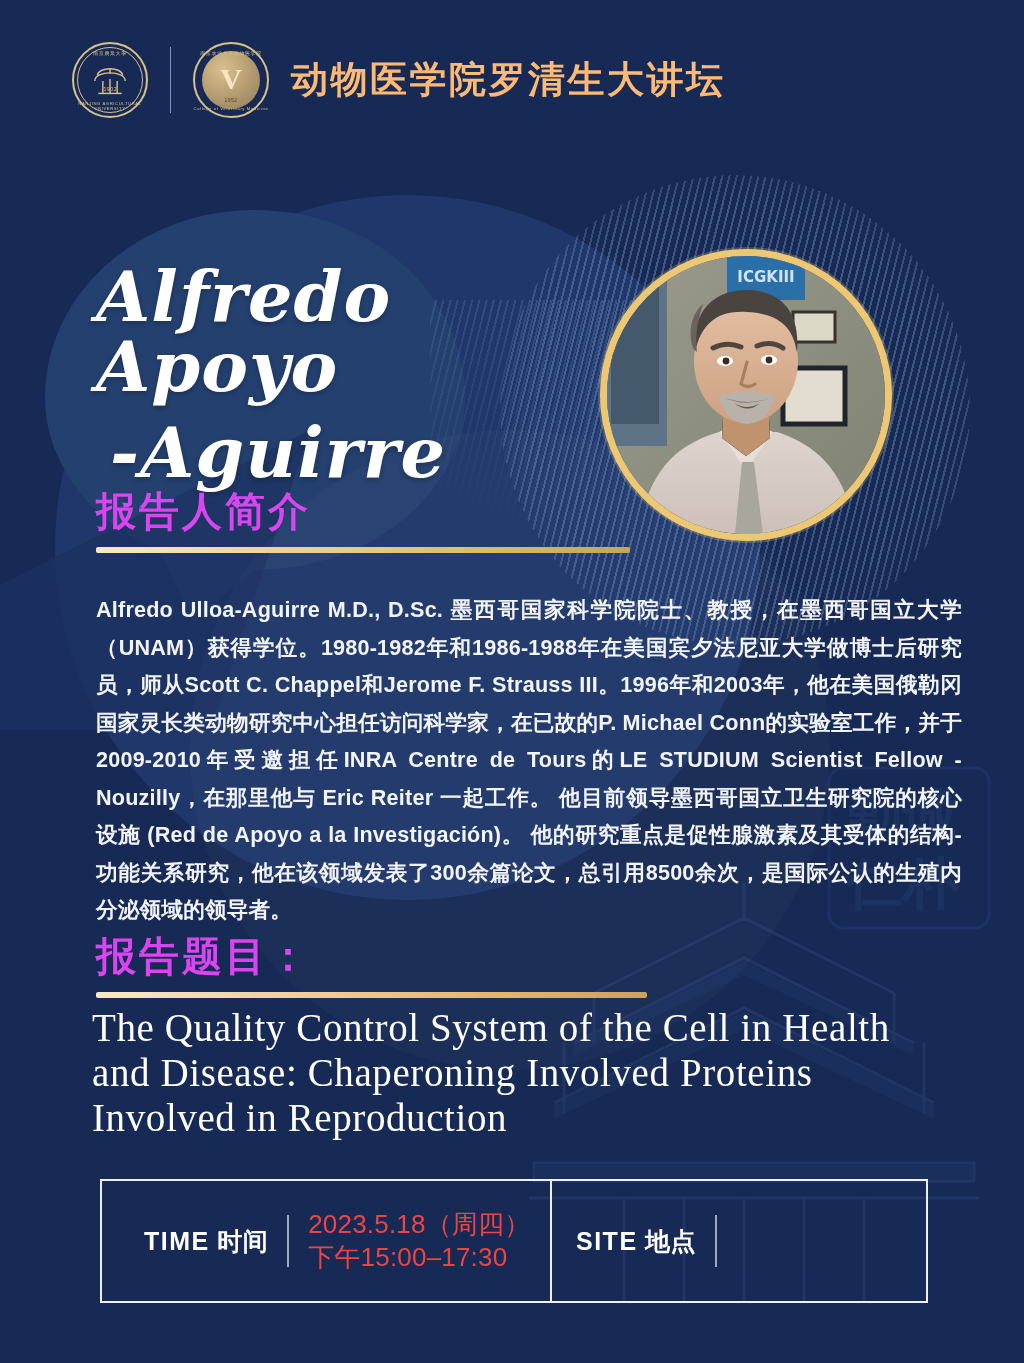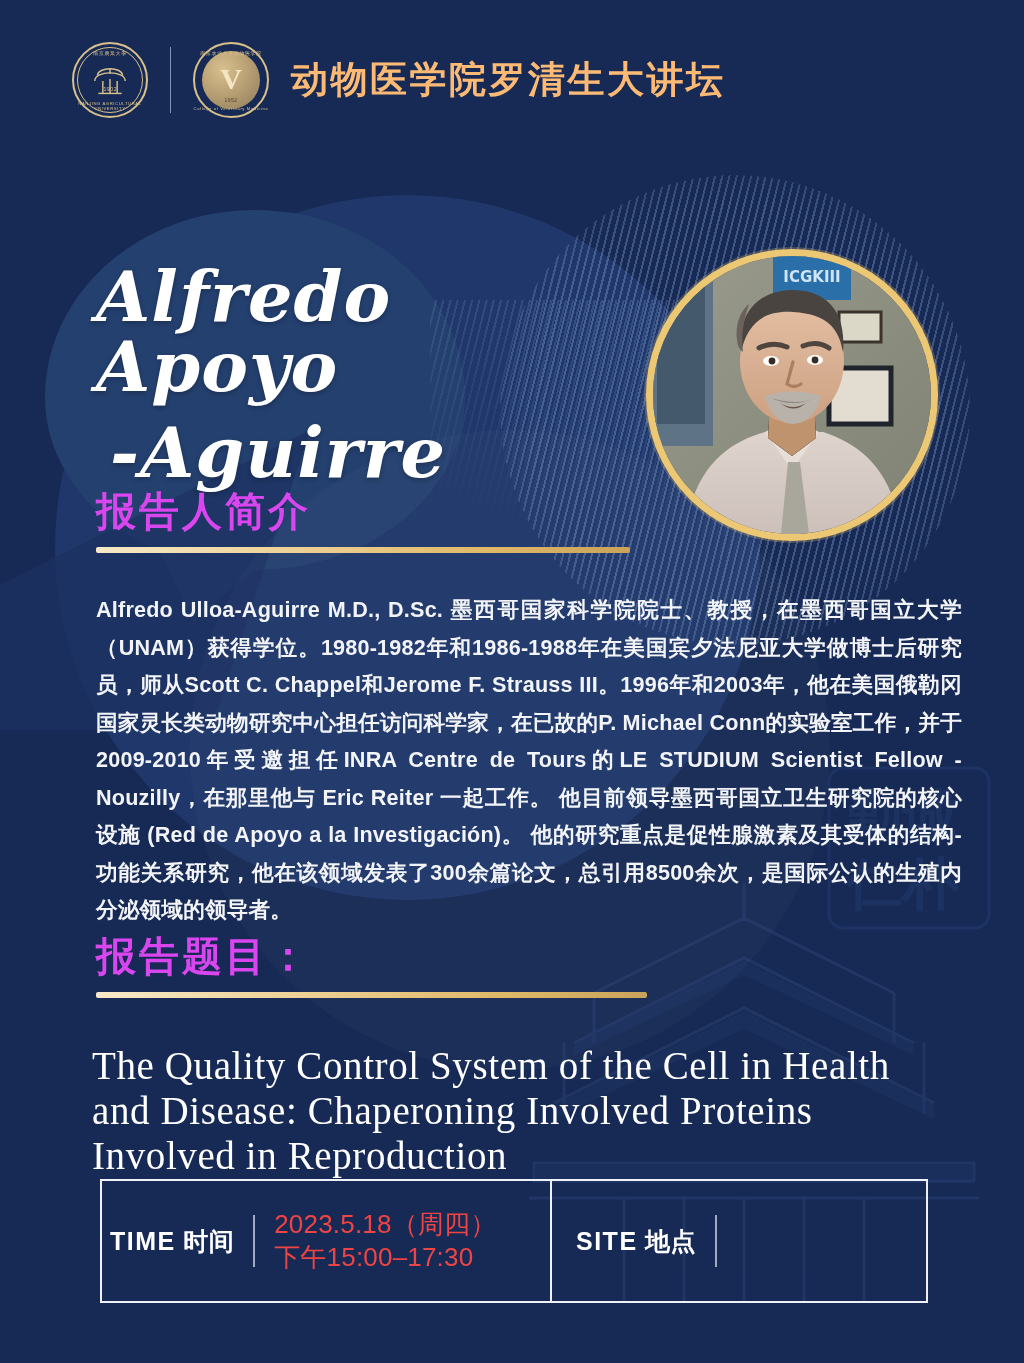--- a/index.html
+++ b/index.html
@@ -175,21 +175,20 @@
   
   .portrait{
     position:absolute;
     left:600px; top:249px;
     width:278px; height:278px;
     border-radius:50%;
     border:7px solid #edc874;
     overflow:hidden;
     box-shadow:0 0 0 2px rgba(237,200,116,.25);
     background:#50555a;
-    margin-left:46px;
   }
   .portrait-img{position:absolute;inset:0;}
   .portrait-img svg{width:100%;height:100%;display:block;}
 
   
   .sec{position:absolute;left:96px;}
   .sec-label{
     color:#d946ef;
     font-family:"DejaVu Serif","Liberation Serif",serif;
     font-weight:700;
@@ -219,21 +218,21 @@
     line-height:37.5px;
     text-align:justify;
     text-justify:inter-character;
     font-weight:600;
     letter-spacing:.2px;
   }
 
   
   .talk-title{
     position:absolute;
-    left:92px; top:1043px;
+    left:92px; top:1005px;
     width:850px;
     color:#ffffff;
     font-family:"Liberation Serif","DejaVu Serif",serif;
     font-size:39px;
     line-height:45px;
     letter-spacing:.6px;
   }
   .talk-title .tl{display:block;white-space:nowrap;}
   .talk-title .tl.j{
     display:flex;
@@ -270,21 +269,21 @@
     margin:0 19px;
     flex:0 0 auto;
   }
   .info-val{
     color:#ef4444;
     font-size:26px;
     line-height:33px;
     letter-spacing:.2px;
     white-space:nowrap;
   }
-  .info-cell.left .info-key{margin-left:8px;}
+  .info-cell.left .info-key{margin-left:42px;}
   .info-cell.right .info-key{margin-left:24px;}
 </style>
 </head>
 <body>
 
 <div class="poster">
 
   <div class="bg-base"></div>
   <div class="bg-circle-big"></div>
   <div class="bg-bubble"></div>

